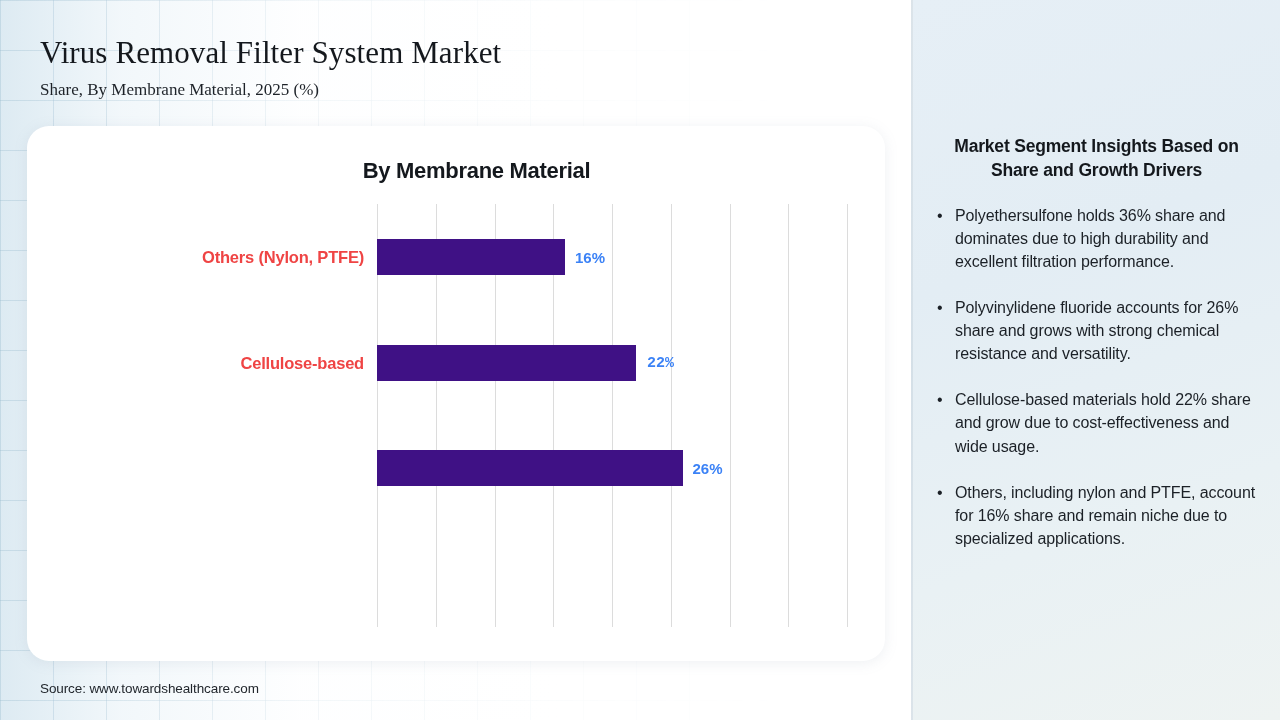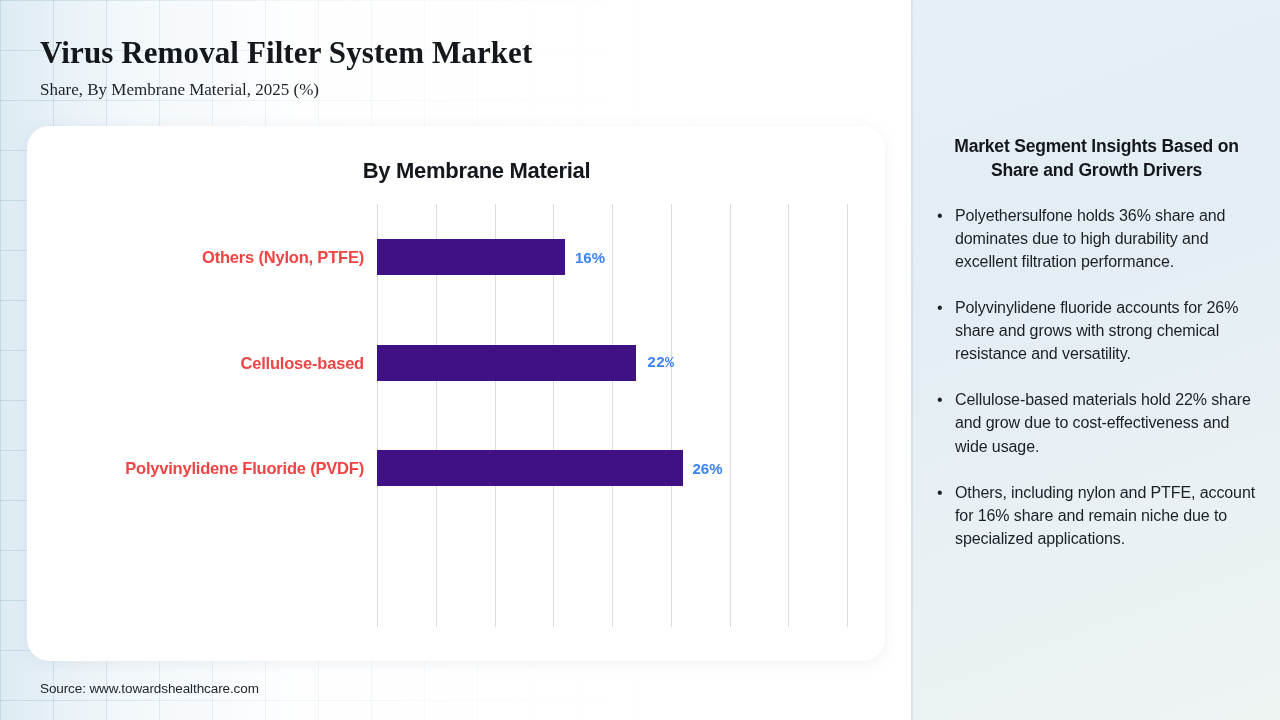--- a/index.html
+++ b/index.html
@@ -39,21 +39,21 @@
     -webkit-mask-image: linear-gradient(to right, rgba(0,0,0,1) 0px, rgba(0,0,0,0.85) 90px, rgba(0,0,0,0.30) 320px, rgba(0,0,0,0.10) 560px, rgba(0,0,0,0) 780px);
             mask-image: linear-gradient(to right, rgba(0,0,0,1) 0px, rgba(0,0,0,0.85) 90px, rgba(0,0,0,0.30) 320px, rgba(0,0,0,0.10) 560px, rgba(0,0,0,0) 780px);
     pointer-events: none;
   }
 
   
   .header { position: absolute; left: 40px; top: 36px; }
   .title {
     font-family: "Liberation Serif", serif;
     font-size: 31px;
-    font-weight: 700;
+    font-weight: 400;
     color: #14181d;
     letter-spacing: 0.1px;
     line-height: 1.1;
     margin: 0;
     white-space: nowrap;
   }
   .subtitle {
     font-family: "Liberation Serif", serif;
     font-size: 17px;
     font-weight: 400;
@@ -282,21 +282,20 @@
           <div class="cat-label">Others (Nylon, PTFE)</div>
           <div class="bar" style="left: 0px; width: 188px; background: rgb(63, 17, 133);"></div>
           <div class="bar-value" style="left: 198px;">16%</div>
         </div>
         <div class="bar-row" style="top: 105.75px; height: 105.75px;">
           <div class="cat-label">Cellulose-based</div>
           <div class="bar" style="left: 0px; width: 258.5px; background: rgb(63, 17, 133);"></div>
           <div class="bar-value" style="left: 270px; font-family: Liberation Mono, monospace;">22%</div>
         </div>
         <div class="bar-row" style="top: 211.5px; height: 105.75px;">
-          <div class="cat-label">Polyvinylidene Fluoride (PVDF)</div>
           <div class="bar" style="left: 0px; width: 305.5px; background: rgb(63, 17, 133);"></div>
           <div class="bar-value" style="left: 315.5px;">26%</div>
         </div>
       </div>
   </div>
 
   <div class="source">Source: www.towardshealthcare.com</div>
 
 </div>
 

